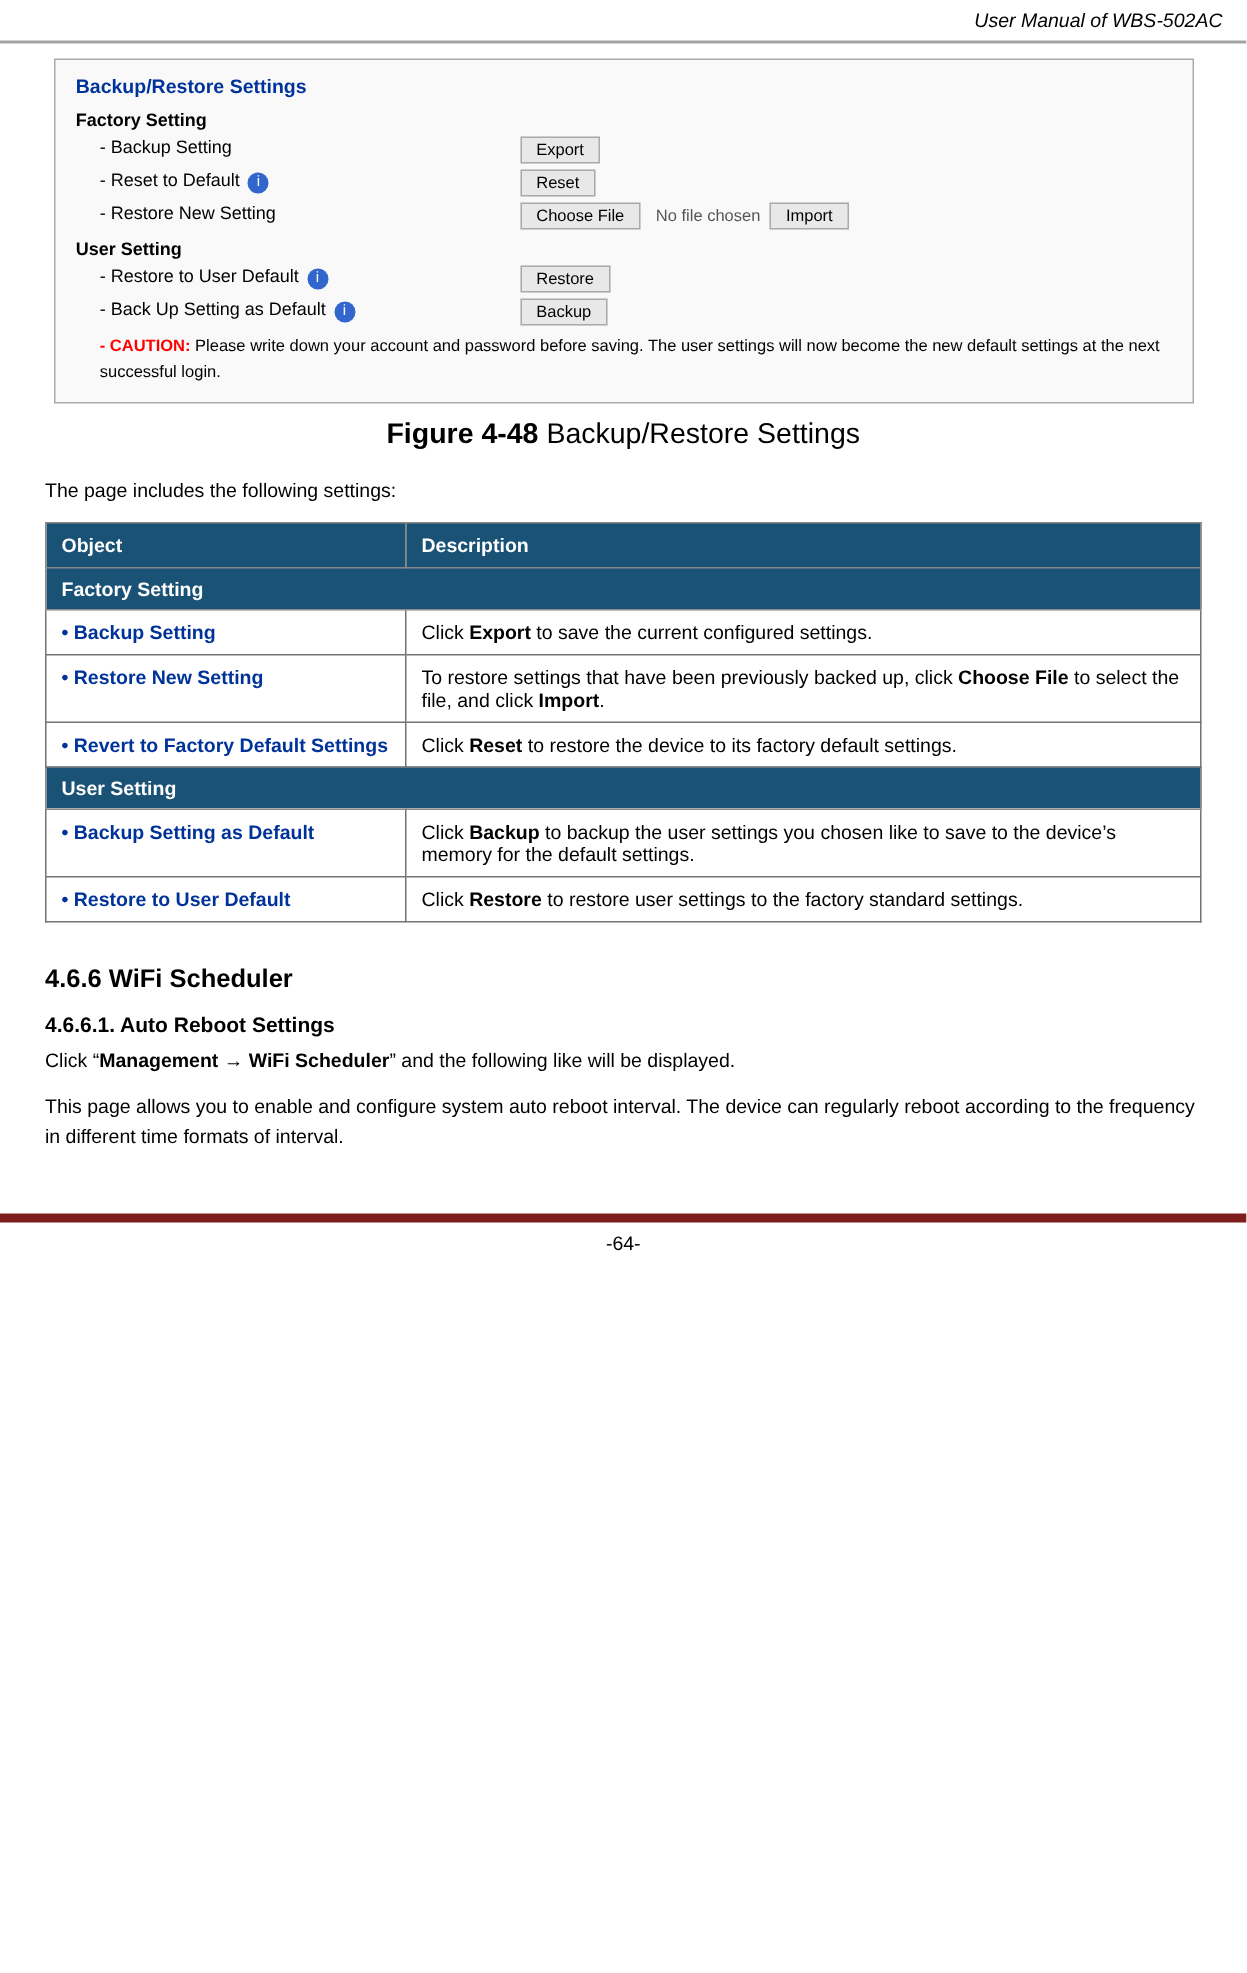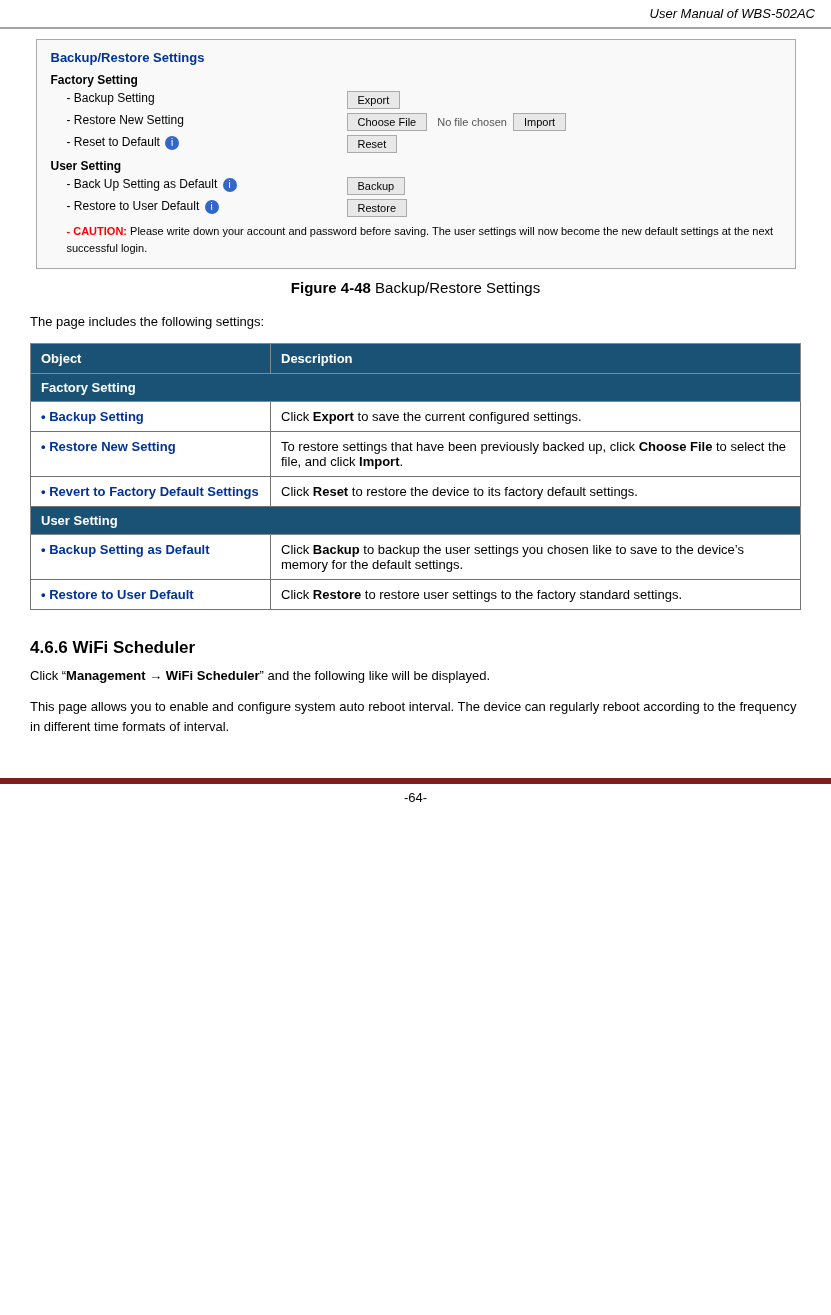--- a/index.html
+++ b/index.html
@@ -102,21 +102,21 @@
     }
 
     .caution-label {
       color: red;
       font-weight: bold;
     }
 
     
     .figure-caption {
       text-align: center;
-      font-size: 15px;
+      font-size: 19px;
       margin: 8px 0 16px 0;
     }
 
     .figure-caption span.fig-bold {
       font-weight: bold;
     }
 
     
     .body-text {
       font-size: 13px;
@@ -207,54 +207,54 @@
     <div class="screenshot-title">Backup/Restore Settings</div>
 
     <div class="section-label">Factory Setting</div>
 
     <div class="setting-row">
       <span class="setting-row-label">- Backup Setting</span>
       <button class="btn-small">Export</button>
     </div>
 
     <div class="setting-row">
+      <span class="setting-row-label">
+        <span>- Reset to Default</span>
+        <span class="info-icon">i</span>
+      </span>
+      <button class="btn-small">Reset</button>
+    </div>
+
+    <div class="setting-row">
       <span class="setting-row-label">- Restore New Setting</span>
       <div class="file-input-area">
         <button class="btn-small">Choose File</button>
         <span class="no-file-text">No file chosen</span>
         <button class="btn-small">Import</button>
       </div>
     </div>
 
+    <div class="section-label">User Setting</div>
+
     <div class="setting-row">
       <span class="setting-row-label">
-        <span>- Reset to Default</span>
+        <span>- Restore to User Default</span>
         <span class="info-icon">i</span>
       </span>
-      <button class="btn-small">Reset</button>
-    </div>
-
-    <div class="section-label">User Setting</div>
+      <button class="btn-small">Restore</button>
+    </div>
 
     <div class="setting-row">
       <span class="setting-row-label">
         <span>- Back Up Setting as Default</span>
         <span class="info-icon">i</span>
       </span>
       <button class="btn-small">Backup</button>
     </div>
 
-    <div class="setting-row">
-      <span class="setting-row-label">
-        <span>- Restore to User Default</span>
-        <span class="info-icon">i</span>
-      </span>
-      <button class="btn-small">Restore</button>
-    </div>
-
     <div class="caution-row">
       <span class="caution-label">- CAUTION:</span>
       <span>Please write down your account and password before saving. The user settings will now become the new default settings at the next successful login.</span>
     </div>
   </div>
 
   <div class="figure-caption">
     <span class="fig-bold">Figure 4-48</span><span> Backup/Restore Settings</span>
   </div>
 
@@ -319,20 +319,21 @@
         </td>
         <td>
           <span>Click </span><b>Restore</b><span> to restore user settings to the factory standard settings.</span>
         </td>
       </tr>
     </tbody>
   </table>
 
   <h2 class="section-heading-1">4.6.6   WiFi Scheduler</h2>
 
+  <h3 class="section-heading-2">4.6.6.1.  Auto Reboot Settings</h3>
 
   <p class="body-text">
     <span>Click “</span><b>Management → WiFi Scheduler</b><span>” and the following like will be displayed.</span>
   </p>
 
   <p class="body-text">This page allows you to enable and configure system auto reboot interval. The device can regularly reboot according to the frequency in different time formats of interval.</p>
 
 </div>
 
 <div class="page-footer">

